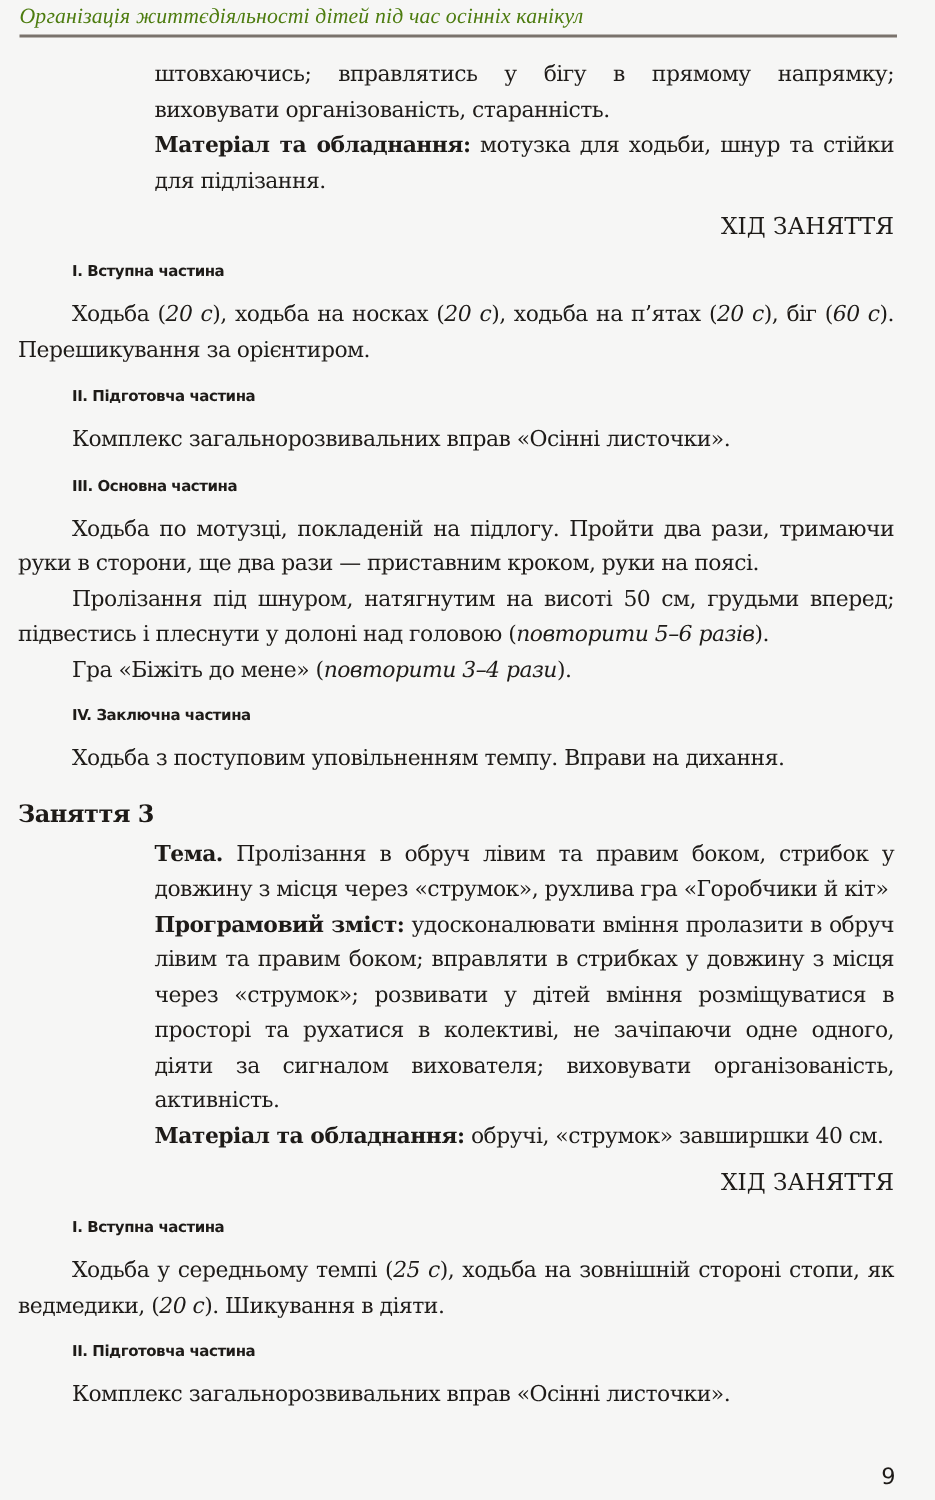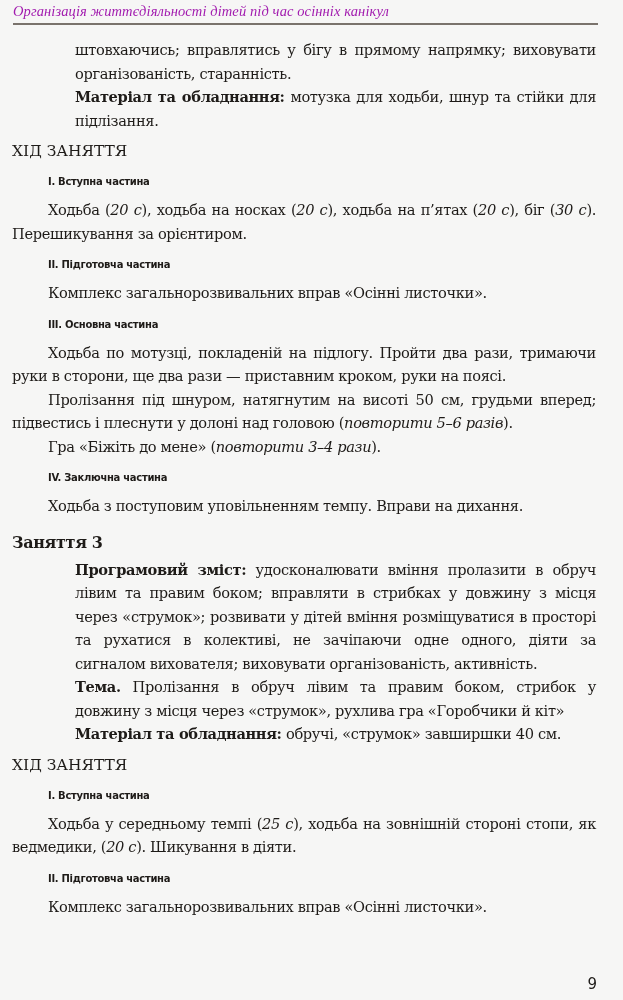--- a/index.html
+++ b/index.html
@@ -6,44 +6,44 @@
     body {
       width: 623px; height: 1000px; overflow: hidden;
       background: #f6f6f5;
       color: #1e1b18;
       font-family: "DejaVu Serif", "Liberation Serif", serif;
       position: relative;
     }
     .running-head {
       position: absolute; left: 13px; top: 3px; width: 585px;
       font-family: "Liberation Serif", serif;
-      font-style: italic; font-size: 14.5px; color: #a21caf;
+      font-style: italic; font-size: 14.5px; color: #4d7c0f;
       letter-spacing: 0.1px;
     }
     .head-rule {
       position: absolute; left: 13px; top: 23px; width: 585px; height: 2px;
       background: #7a736c;
     }
     .page {
       position: absolute; left: 12px; top: 38px; width: 584px;
       font-family: "DejaVu Serif", serif;
       font-size: 14.6px; line-height: 23.5px;
       letter-spacing: -0.35px;
     }
     p { margin: 0; text-align: justify; }
     .indent-block { padding-left: 63px; }
-    .indent-block p { text-indent: 0; }
+    .indent-block p { text-indent: 0; margin-left: 28px; }
     .first { text-indent: 36px; }
     .section-title {
       font-family: "DejaVu Sans", sans-serif; font-weight: bold;
       font-size: 10px; letter-spacing: -0.3px;
       padding-left: 36px; margin-top: 10px; margin-bottom: 6px; line-height: 20px;
     }
     .center-head {
-      text-align: left; font-size: 15.5px; letter-spacing: 0;
+      text-align: right; font-size: 15.5px; letter-spacing: 0;
       margin-top: 8px; margin-bottom: 2px; line-height: 22px;
     }
     .lesson-title {
       text-align: left; font-weight: bold; font-size: 16px;
       margin-top: 14px; margin-bottom: 4px; line-height: 22px;
     }
     .it { font-style: italic; }
     .b { font-weight: bold; }
     .single { padding-left: 36px; }
     .page-number {
@@ -60,38 +60,38 @@
 <div class="page">
 
   <div class="indent-block">
     <p>штовхаючись; вправлятись у бігу в прямому напрямку; виховувати організованість, старанність.</p>
     <p><span class="b">Матеріал та обладнання:</span><span> мотузка для ходьби, шнур та стійки для підлізання.</span></p>
   </div>
 
   <div class="center-head">ХІД ЗАНЯТТЯ</div>
 
   <div class="section-title">I. Вступна частина</div>
-  <p class="first"><span>Ходьба (</span><span class="it">20 с</span><span>), ходьба на носках (</span><span class="it">20 с</span><span>), ходьба на п’ятах (</span><span class="it">20 с</span><span>), біг (</span><span class="it">30 с</span><span>). Перешикування за орієнтиром.</span></p>
+  <p class="first"><span>Ходьба (</span><span class="it">20 с</span><span>), ходьба на носках (</span><span class="it">20 с</span><span>), ходьба на п’ятах (</span><span class="it">20 с</span><span>), біг (</span><span class="it">60 с</span><span>). Перешикування за орієнтиром.</span></p>
 
   <div class="section-title">II. Підготовча частина</div>
   <p class="single">Комплекс загальнорозвивальних вправ «Осінні листочки».</p>
 
   <div class="section-title">III. Основна частина</div>
   <p class="first">Ходьба по мотузці, покладеній на підлогу. Пройти два рази, тримаючи руки в сторони, ще два рази — приставним кроком, руки на поясі.</p>
   <p class="first"><span>Пролізання під шнуром, натягнутим на висоті 50 см, грудьми вперед; підвестись і плеснути у долоні над головою (</span><span class="it">повторити 5–6 разів</span><span>).</span></p>
   <p class="first"><span>Гра «Біжіть до мене» (</span><span class="it">повторити 3–4 рази</span><span>).</span></p>
 
   <div class="section-title">IV. Заключна частина</div>
   <p class="single">Ходьба з поступовим уповільненням темпу. Вправи на дихання.</p>
 
   <div class="lesson-title">Заняття 3</div>
 
   <div class="indent-block">
+    <p><span class="b">Тема.</span><span> Пролізання в обруч лівим та правим боком, стрибок у довжину з місця через «струмок», рухлива гра «Горобчики й кіт»</span></p>
     <p><span class="b">Програмовий зміст:</span><span> удосконалювати вміння пролазити в обруч лівим та правим боком; вправляти в стрибках у довжину з місця через «струмок»; розвивати у дітей вміння розміщуватися в просторі та рухатися в колективі, не зачіпаючи одне одного, діяти за сигналом вихователя; виховувати організованість, активність.</span></p>
-    <p><span class="b">Тема.</span><span> Пролізання в обруч лівим та правим боком, стрибок у довжину з місця через «струмок», рухлива гра «Горобчики й кіт»</span></p>
     <p><span class="b">Матеріал та обладнання:</span><span> обручі, «струмок» завширшки 40 см.</span></p>
   </div>
 
   <div class="center-head">ХІД ЗАНЯТТЯ</div>
 
   <div class="section-title">I. Вступна частина</div>
   <p class="first"><span>Ходьба у середньому темпі (</span><span class="it">25 с</span><span>), ходьба на зовнішній стороні стопи, як ведмедики, (</span><span class="it">20 с</span><span>). Шикування в діяти.</span></p>
 
   <div class="section-title">II. Підготовча частина</div>
   <p class="single">Комплекс загальнорозвивальних вправ «Осінні листочки».</p>

